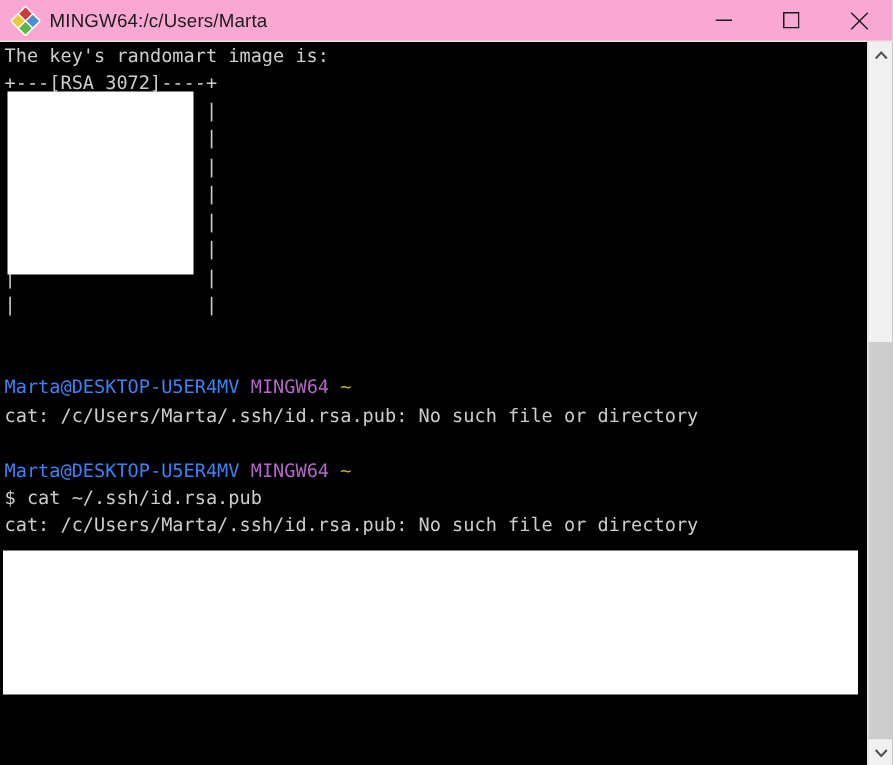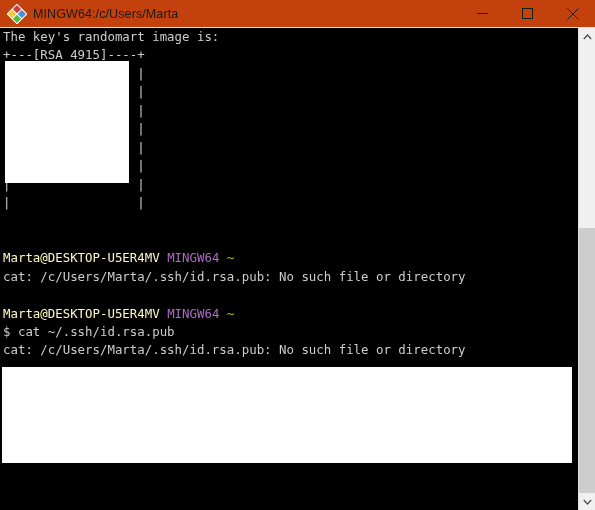--- a/index.html
+++ b/index.html
@@ -22,21 +22,21 @@
     box-sizing: border-box;
     overflow: hidden;
   }
 
   
   .titlebar {
     position: absolute;
     left: 0; top: 0;
     width: 595px;
     height: 28px;
-    background: #c2410c;
+    background: #f9a8d4;
     border-bottom: 1px solid #e8e8e8;
     display: flex;
     align-items: center;
     box-sizing: border-box;
   }
   .app-icon {
     width: 20px;
     height: 20px;
     margin-left: 7px;
     margin-right: 6px;
@@ -89,21 +89,21 @@
   .line {
     font-family: "DejaVu Sans Mono", monospace;
     font-size: 12.4px;
     line-height: 18.45px;
     height: 18.45px;
     color: #cccccc;
     white-space: pre;
     letter-spacing: 0px;
   }
   .blank { color: transparent; }
-  .c-green  { color: #fef9c3; }
+  .c-green  { color: #3b82f6; }
   .c-purple { color: #b267c9; margin-top: 36px; }
   .c-yellow { color: #c2b900; }
   .c-white  { color: #cccccc; }
 
   
   .redact {
     position: absolute;
     background: #ffffff;
     z-index: 5;
   }
@@ -195,21 +195,21 @@
           <line x1="11.5" y1="0.5" x2="0.5" y2="11.5" stroke="#1b1b1b" stroke-width="1"></line>
         </svg>
       </div>
     </div>
   </div>
 
   <div class="term-wrap">
 
     <div class="term" id="terminal-output">
         <div class="line">The key's randomart image is:</div>
-        <div class="line">+---[RSA 4915]----+</div>
+        <div class="line">+---[RSA 3072]----+</div>
         <div class="line">|                 |</div>
         <div class="line">|                 |</div>
         <div class="line">|                 |</div>
         <div class="line">|                 |</div>
         <div class="line">|                 |</div>
         <div class="line">|                 |</div>
         <div class="line">|                 |</div>
         <div class="line">|                 |</div>
         <div class="line blank"> </div>
         <div class="line blank"> </div>

